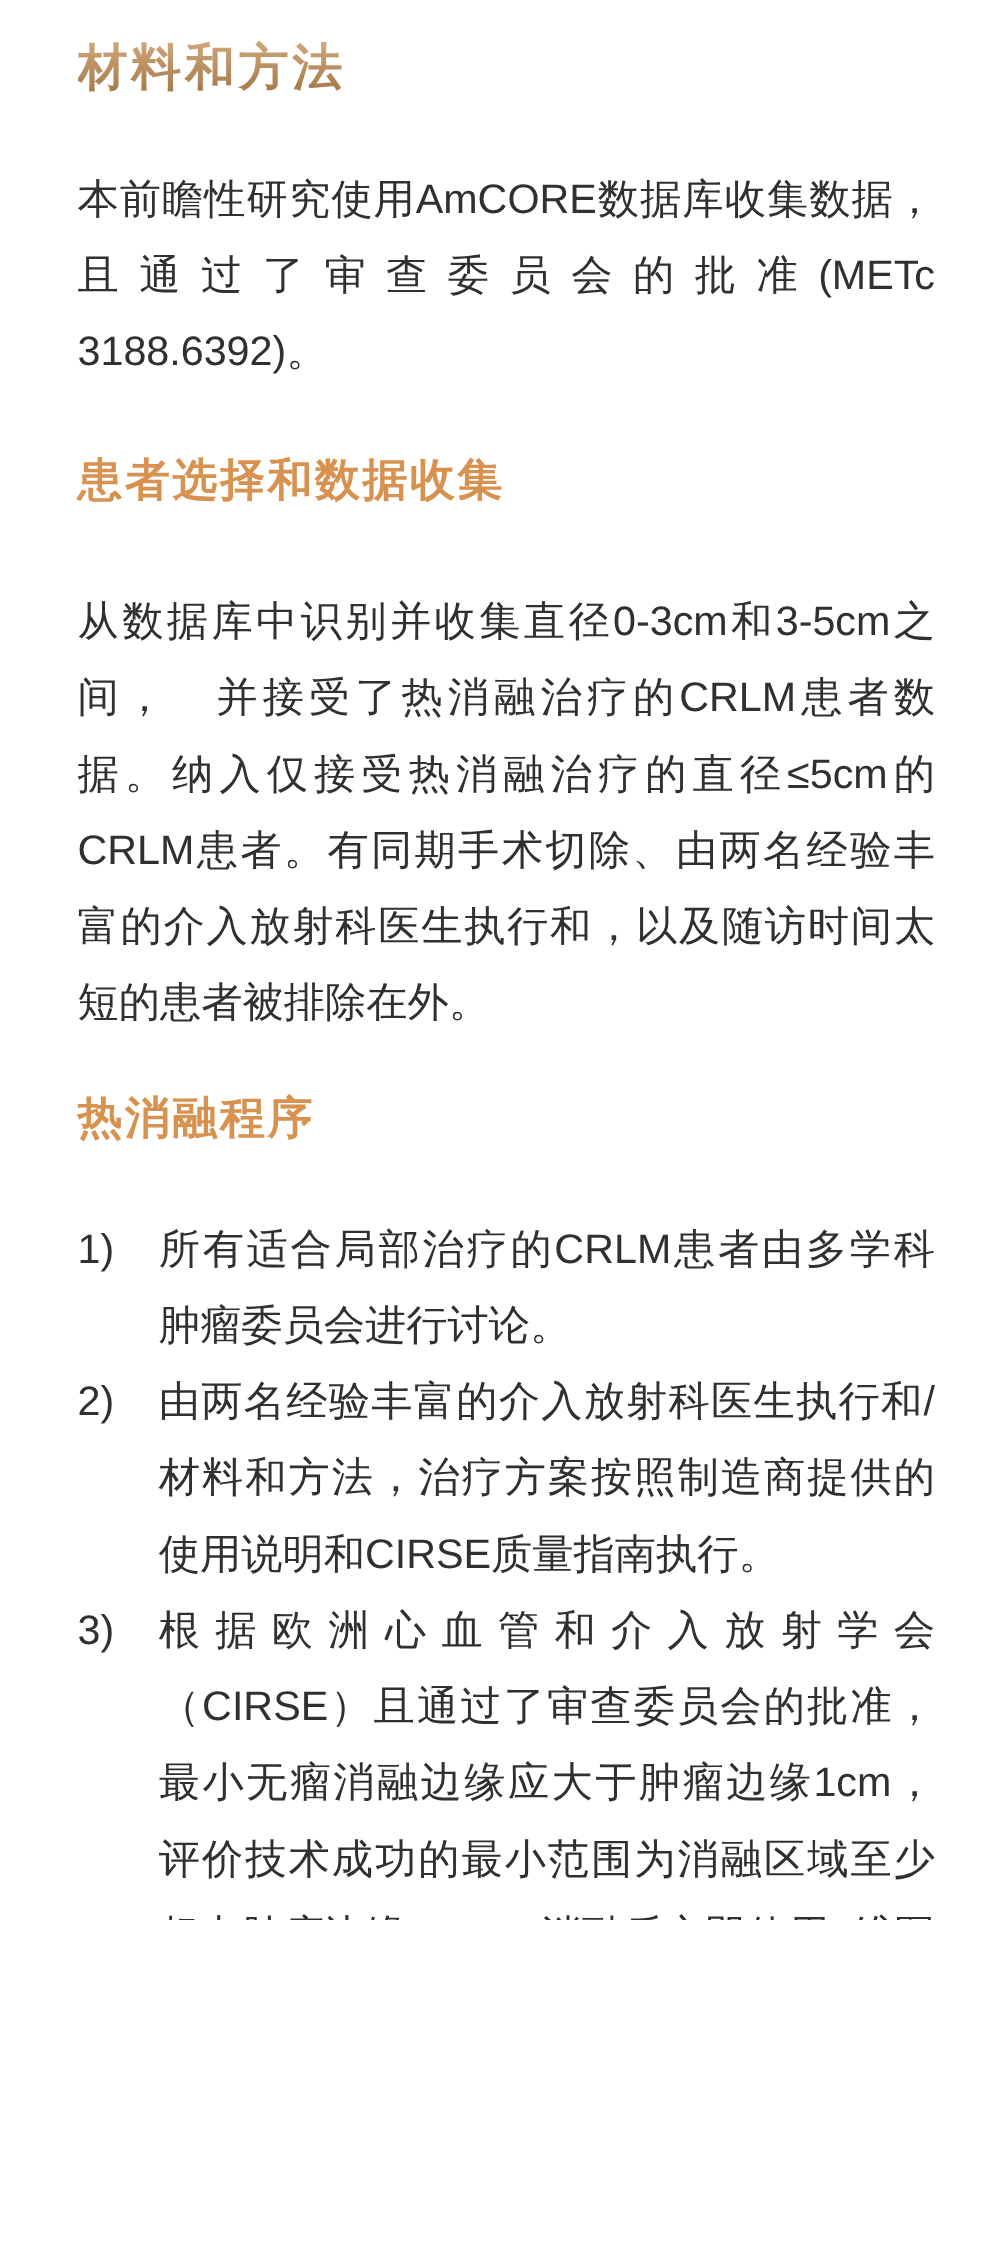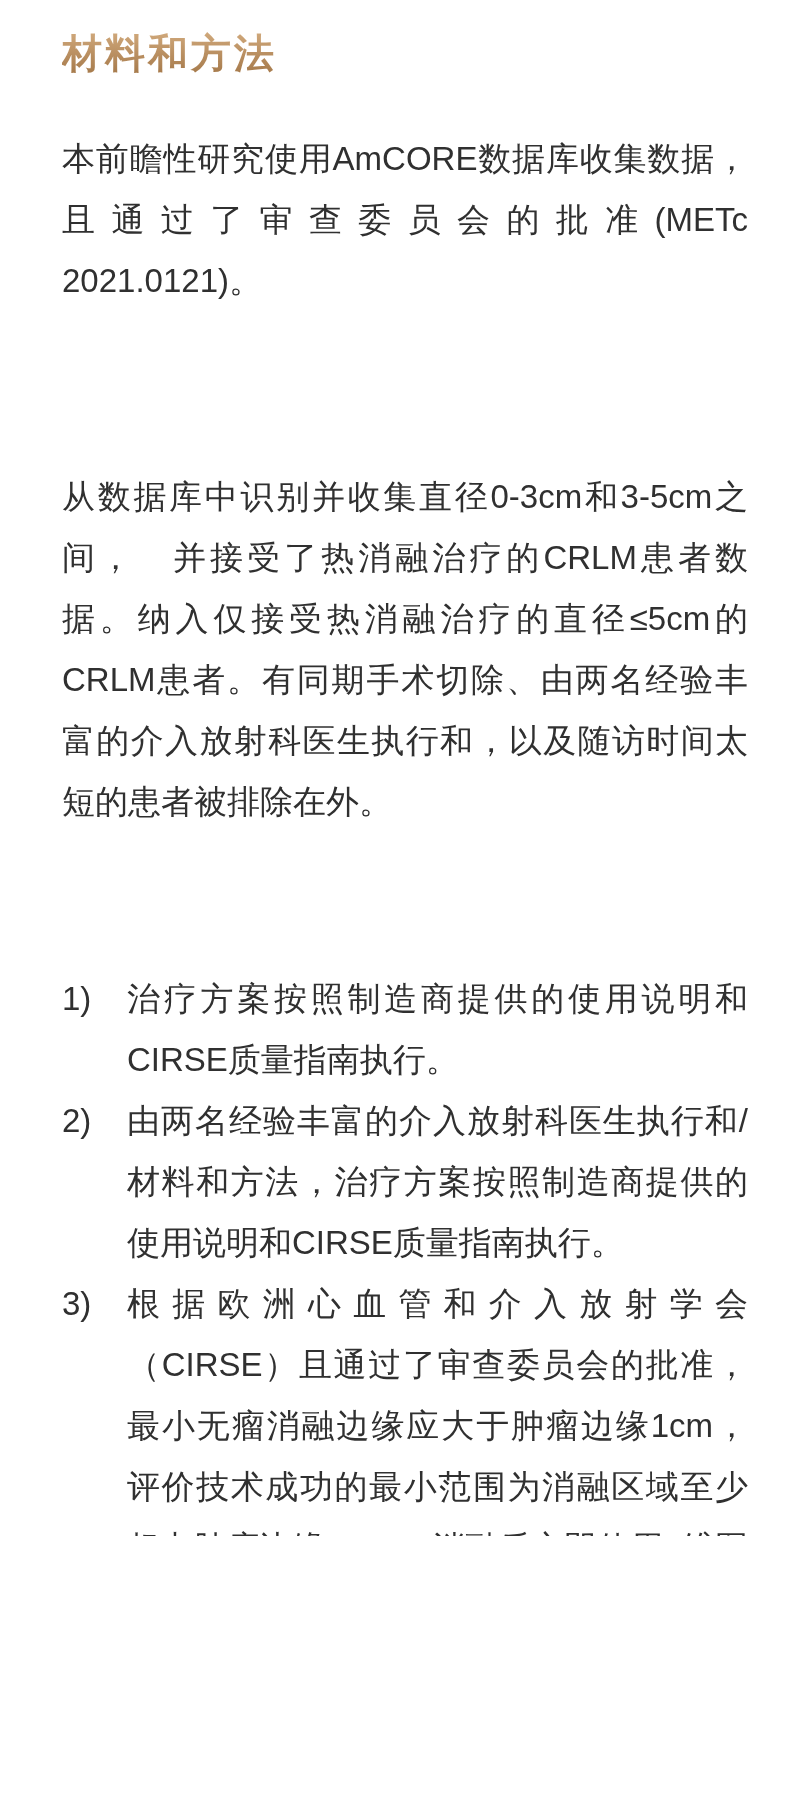--- a/index.html
+++ b/index.html
@@ -74,30 +74,32 @@
     text-justify: inter-character;
   }
 </style>
 </head>
 <body>
 
 <div class="page">
 
   <h1 class="main-heading" style="top: 30px;">材料和方法</h1>
 
-  <p class="para" style="top: 128px;">本前瞻性研究使用AmCORE数据库收集数据，且通过了审查委员会的批准(METc 2021.0121)。</p>
+  <p class="para" style="top: 128px;">本前瞻性研究使用AmCORE数据库收集数据，且通过了审查委员会的批准(METc 3188.6392)。</p>
 
+  <h2 class="sub-heading" style="top: 362px;">患者选择和数据收集</h2>
 
   <p class="para" style="top: 466px;">从数据库中识别并收集直径0-3cm和3-5cm之间，　并接受了热消融治疗的CRLM患者数据。纳入仅接受热消融治疗的直径≤5cm的CRLM患者。有同期手术切除、由两名经验丰富的介入放射科医生执行和，以及随访时间太短的患者被排除在外。</p>
 
+  <h2 class="sub-heading" style="top: 872px;">热消融程序</h2>
 
   <ol class="steps" style="top: 968px;">
     <li class="step">
       <span class="num">1)</span>
-      <span class="txt">治疗方案按照制造商提供的使用说明和CIRSE质量指南执行。</span>
+      <span class="txt">所有适合局部治疗的CRLM患者由多学科肿瘤委员会进行讨论。</span>
     </li>
     <li class="step">
       <span class="num">2)</span>
       <span class="txt">由两名经验丰富的介入放射科医生执行和/材料和方法，治疗方案按照制造商提供的使用说明和CIRSE质量指南执行。</span>
     </li>
     <li class="step">
       <span class="num">3)</span>
       <span class="txt">根据欧洲心血管和介入放射学会（CIRSE）且通过了审查委员会的批准，最小无瘤消融边缘应大于肿瘤边缘1cm，评价技术成功的最小范围为消融区域至少超出肿瘤边缘5mm。消融后立即使用3维图像技术评估消融范围。</span>
     </li>
   </ol>

